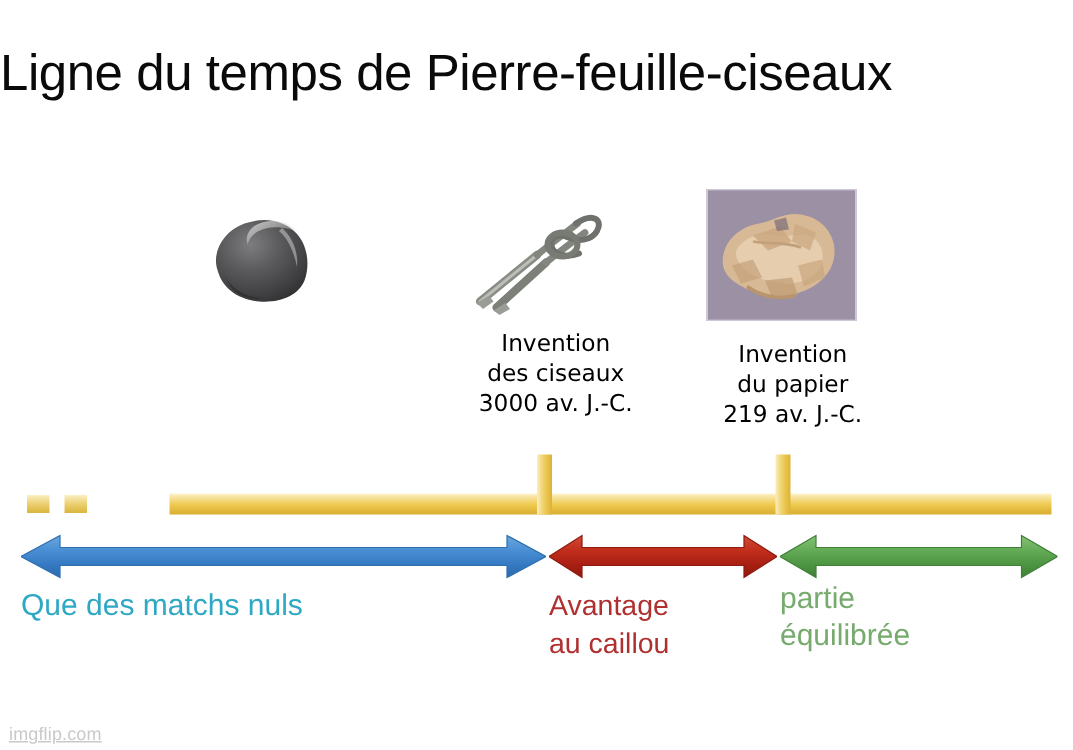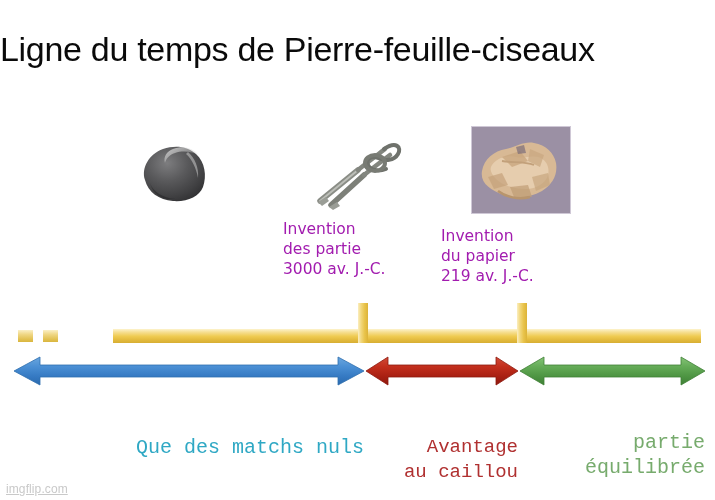--- a/index.html
+++ b/index.html
@@ -59,25 +59,25 @@
     width: 100px;
     height: 88px;
     background: #9a8fa3;
     border: 1px solid #cfc8d6;
     box-sizing: border-box;
   }
 
   
   .caption {
     position: absolute;
-    text-align: left;
+    text-align: center;
     font-family: "DejaVu Sans", sans-serif;
     font-size: 15.5px;
     line-height: 20px;
-    color: #a21caf;
+    color: #000000;
     white-space: nowrap;
   }
   .caption.scissors-cap {
     left: 283px;
     top: 219px;
     width: 175px;
   }
   .caption.paper-cap {
     left: 441px;
     top: 226px;
@@ -129,26 +129,25 @@
     top: 356px;
     height: 30px;
   }
   .arrow.blue  { left: 14px;  width: 350px; }
   .arrow.red   { left: 366px; width: 152px; }
   .arrow.green { left: 520px; width: 185px; }
 
   
   .seg-label {
     position: absolute;
-    text-align: right;
-    font-family: Liberation Mono, monospace;
+    text-align: left;
+    font-family: Liberation Sans, sans-serif;
     font-size: 20px;
     line-height: 25px;
     white-space: nowrap;
-    margin-top: 43px;
   }
   .seg-label.blue-label {
     left: 14px;
     top: 392px;
     width: 350px;
     color: #2fa8c4;
   }
   .seg-label.red-label {
     left: 366px;
     top: 392px;
@@ -241,21 +240,21 @@
         <path d="M38 60 L56 58 L60 70 L42 70 Z" fill="#bf9c75" opacity="0.7"></path>
         <path d="M44 20 L52 18 L54 26 L46 27 Z" fill="#6c6177" opacity="0.6"></path>
         <path d="M26 64 C34 70 46 73 58 70" stroke="#b8956d" stroke-width="2.5" fill="none"></path>
         <path d="M30 34 C40 36 52 34 62 38" stroke="#c2a07a" stroke-width="1.8" fill="none"></path>
       </g>
     </svg>
   </div>
 
   <div class="caption scissors-cap">
     <div>Invention</div>
-    <div>des partie</div>
+    <div>des ciseaux</div>
     <div>3000 av. J.-C.</div>
   </div>
 
   <div class="caption paper-cap">
     <div>Invention</div>
     <div>du papier</div>
     <div>219 av. J.-C.</div>
   </div>
 
   <div class="bar-dash d1"></div>

